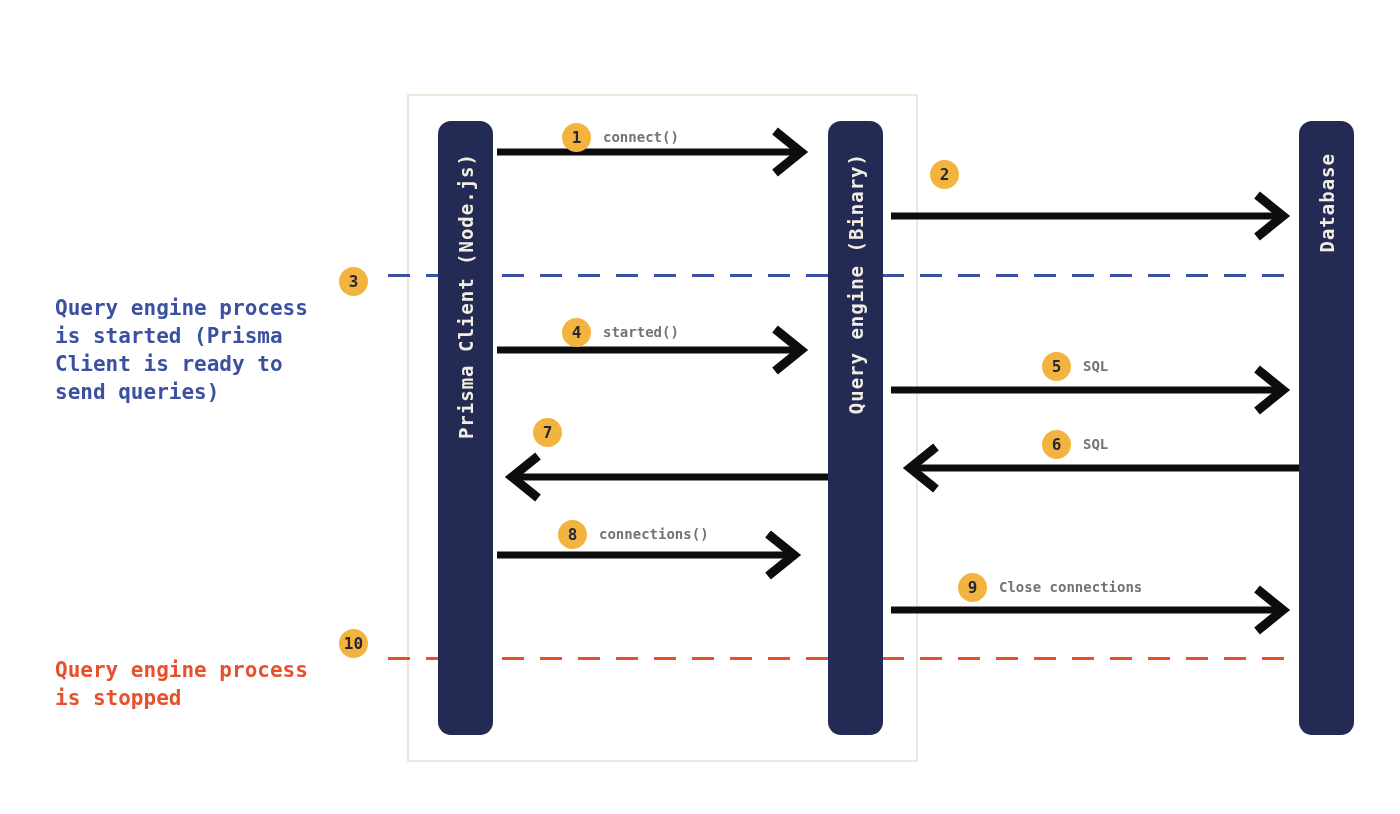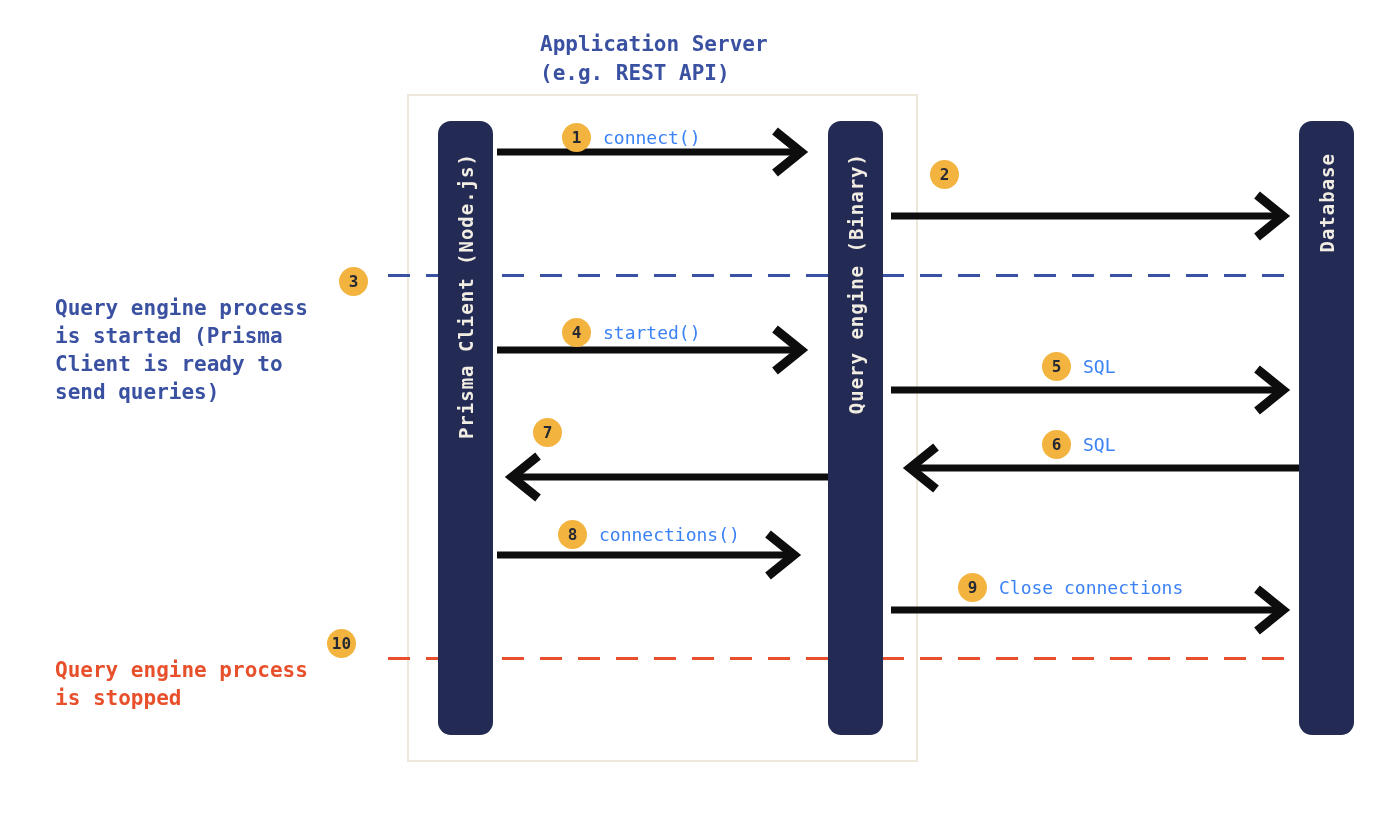--- a/index.html
+++ b/index.html
@@ -97,23 +97,23 @@
     background: #F3B43F;
     color: #252933;
     font-size: 16px;
     font-weight: 700;
     display: flex;
     align-items: center;
     justify-content: center;
     flex-shrink: 0;
   }
   .step .txt {
-    color: #3b82f6;
-    font-size: 18px;
-    font-weight: 400;
+    color: #737373;
+    font-size: 14px;
+    font-weight: 700;
     line-height: 29px;
     white-space: pre-line;
   }
 
   
   .annotation {
     position: absolute;
     left: 55px;
     font-size: 21px;
     font-weight: 600;
@@ -123,29 +123,27 @@
   }
   .annotation.blue   { color: #3A51A2; }
   .annotation.orange { color: #E8502B; }
   .annotation .badge {
     position: absolute;
     top: 1px;
   }
   .annotation-started { top: 266px; }
   .annotation-started .badge { left: 284px; }
   .annotation-stopped { top: 628px; }
-  .annotation-stopped .badge { left: 272px; }
+  .annotation-stopped .badge { left: 284px; }
 </style>
 </head>
 <body>
 
 <div class="canvas">
 
-  <div class="app-title">Application Server
-(e.g. REST API)</div>
   <div class="app-box"></div>
 
   <div class="dash-line dash-blue"></div>
   <div class="dash-line dash-orange"></div>
 
   <div class="bar bar-prisma">
     <span class="vlabel">Prisma Client (Node.js)</span>
   </div>
   <div class="bar bar-engine">
     <span class="vlabel">Query engine (Binary)</span>

